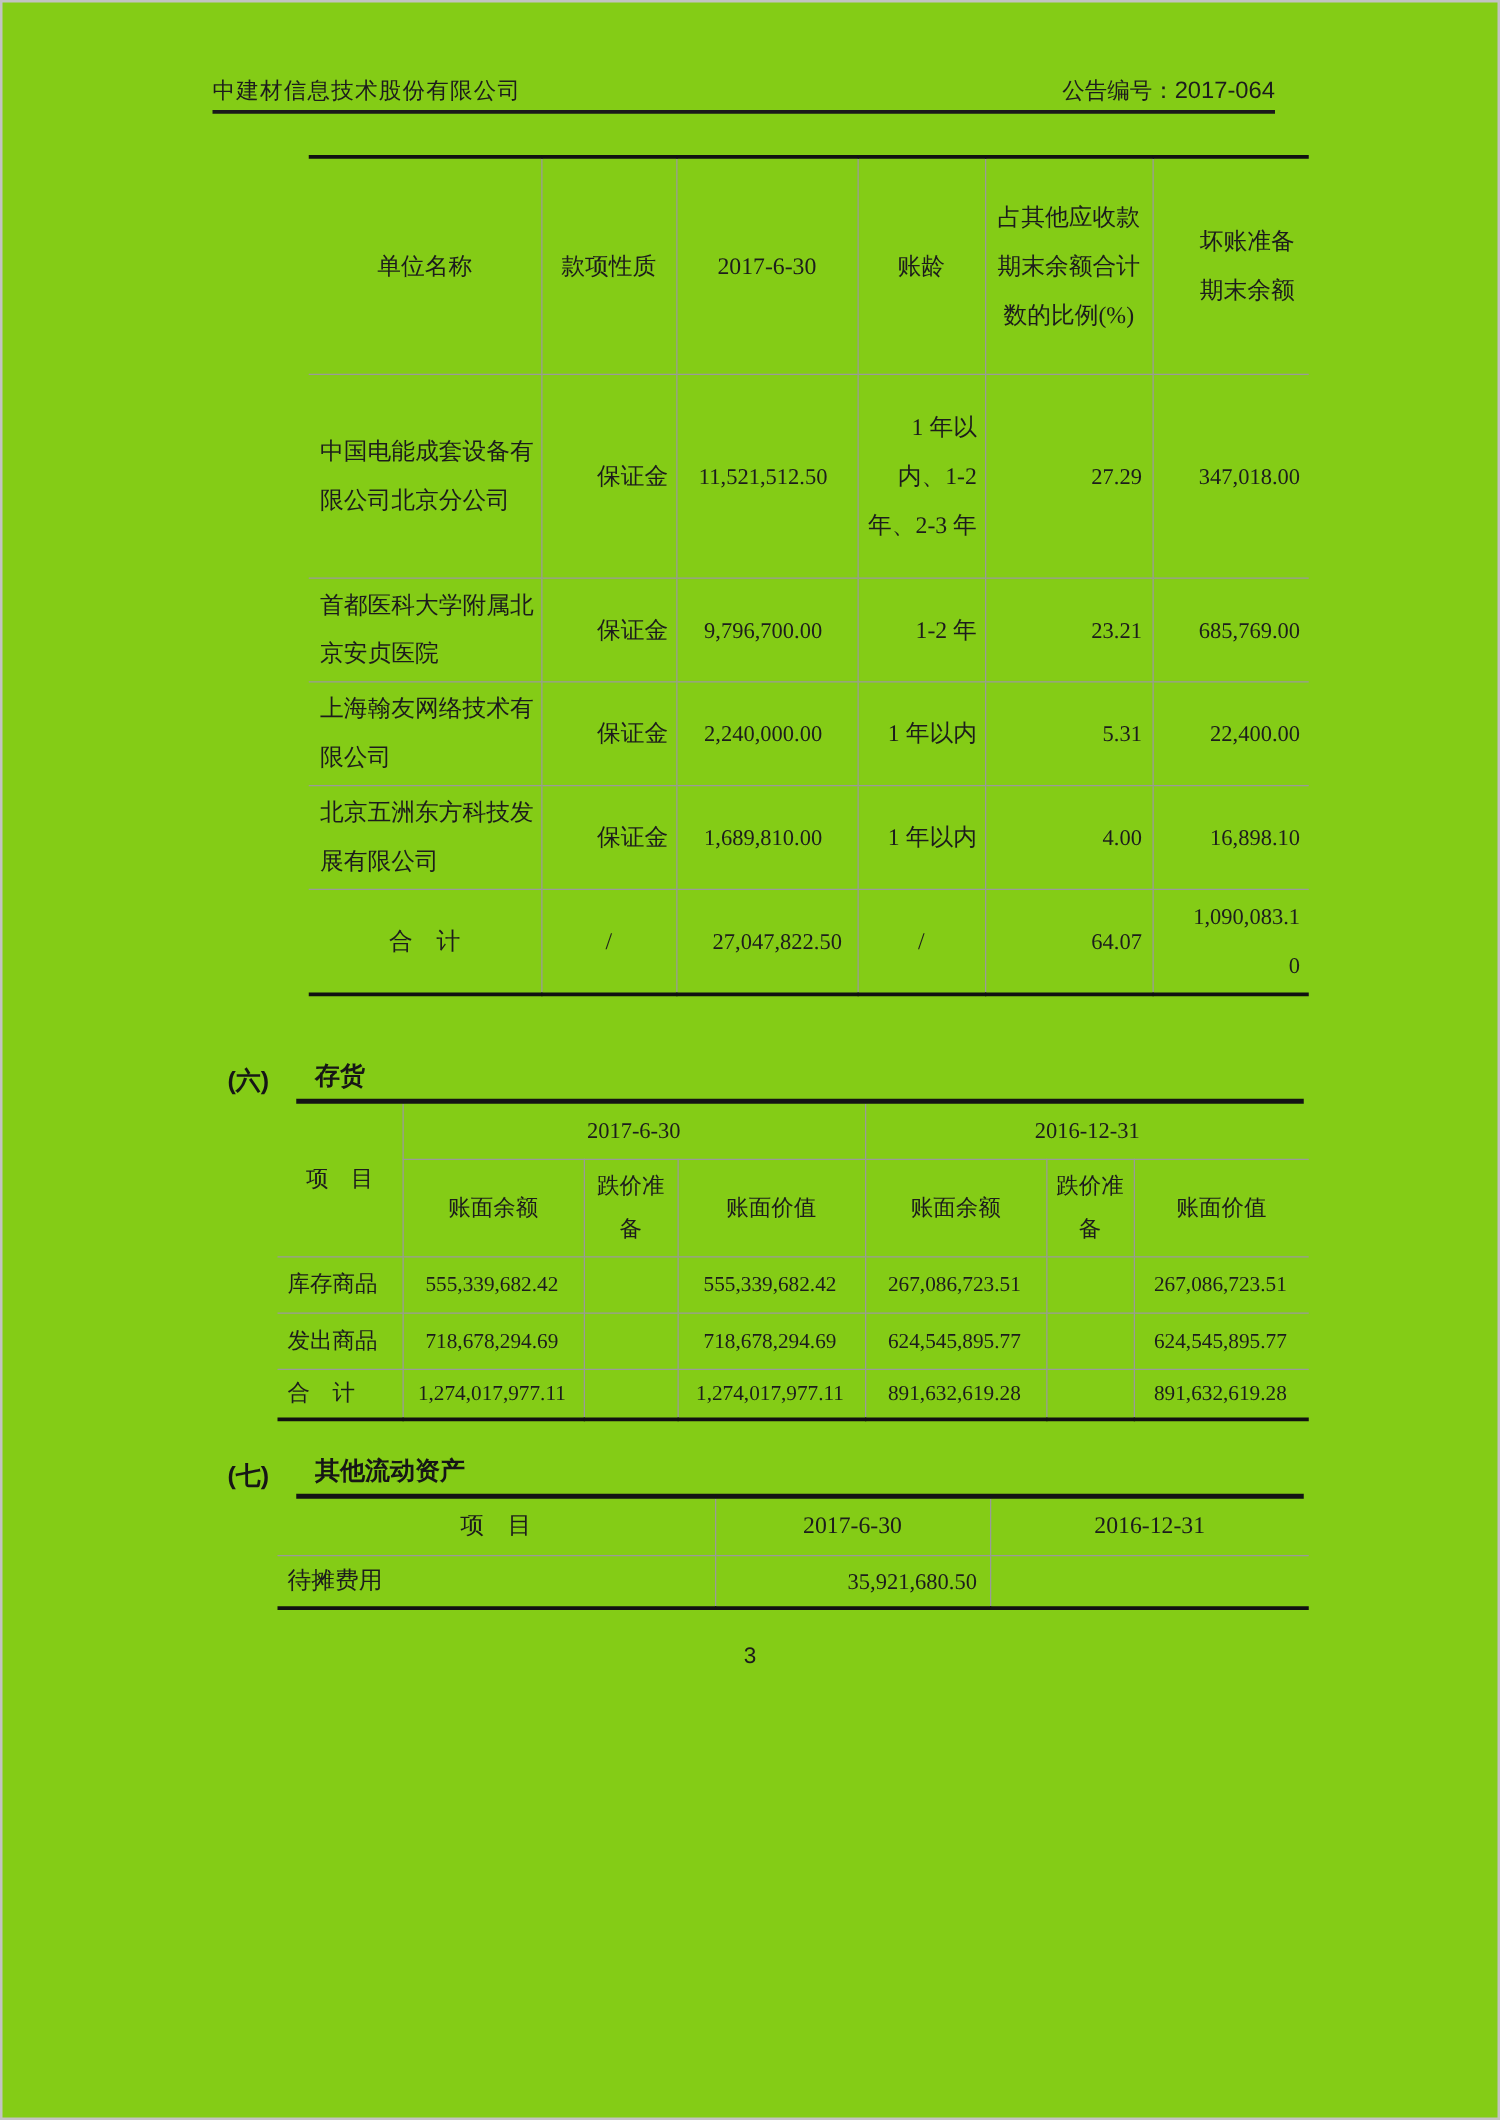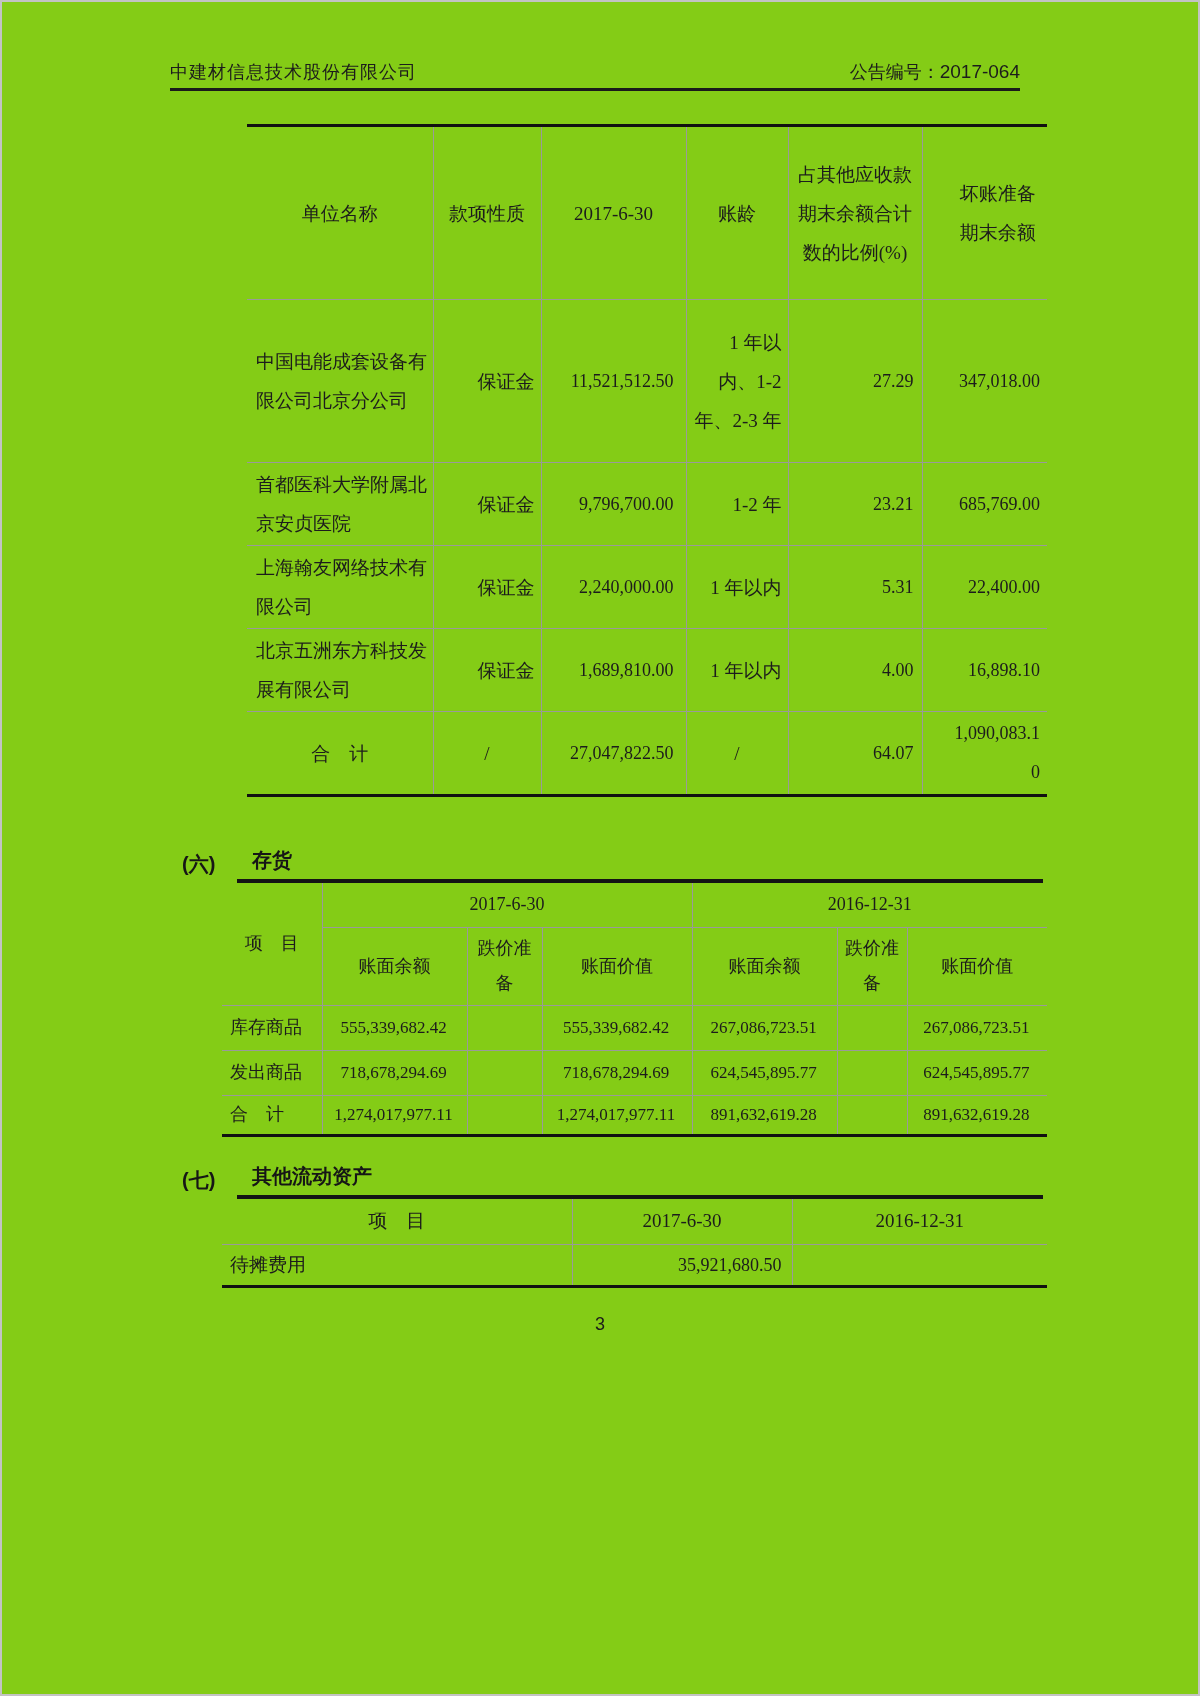--- a/index.html
+++ b/index.html
@@ -57,21 +57,21 @@
   }
   .t1 td:first-child,.t1 th:first-child{border-left:none;}
   .t1 td:last-child,.t1 th:last-child{border-right:none;padding-left:32px;}
   .t1 thead tr{height:174px;}
   .t1 thead th{text-align:center;}
   .t1 tr.r-tall{height:163px;}
   .t1 tr.r-mid{height:80px;}
   .t1 tr.r-total{height:50px;}
   .t1 td.name{text-align:left;padding-left:9px;padding-right:4px;}
   .t1 td.center{text-align:right;}
-  .t1 td.amount{padding-right:12px;}
+  .t1 td.amount{padding-right:12px;text-align:center;}
   .t1 td.ratio{padding-right:8px;}
   .t1 td.prov{padding-right:7px;}
   .t1 tr.r-total td{text-align:center;}
   .t1 tr.r-total td.amount,.t1 tr.r-total td.ratio,.t1 tr.r-total td.prov{text-align:right;}
 
   
   .section-heading{
     display:flex;align-items:flex-end;
     margin:50px 155px 0 180px;
     font-family:"Liberation Sans","DejaVu Sans",sans-serif;

